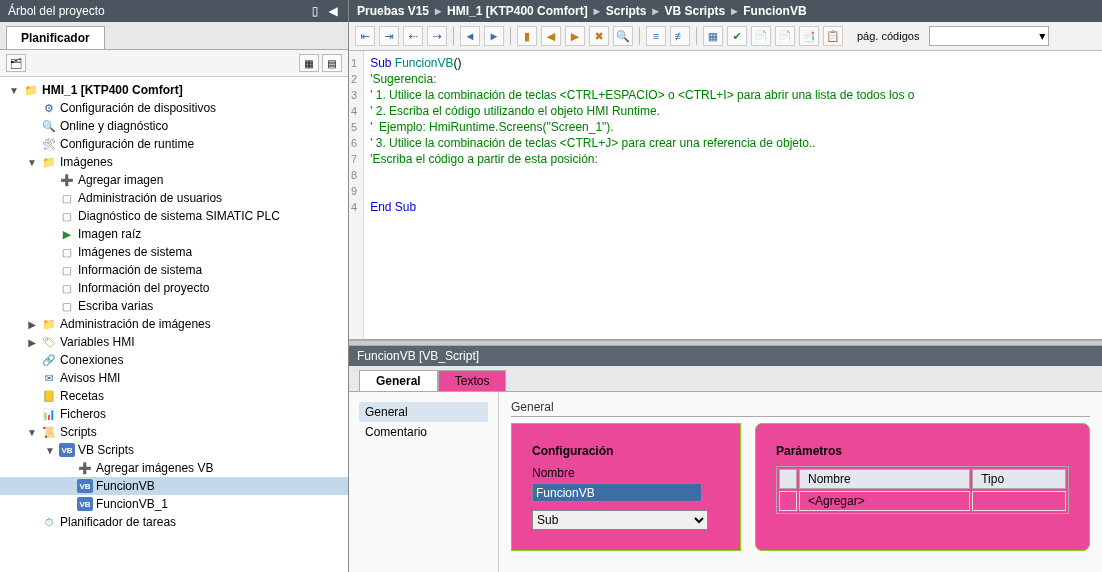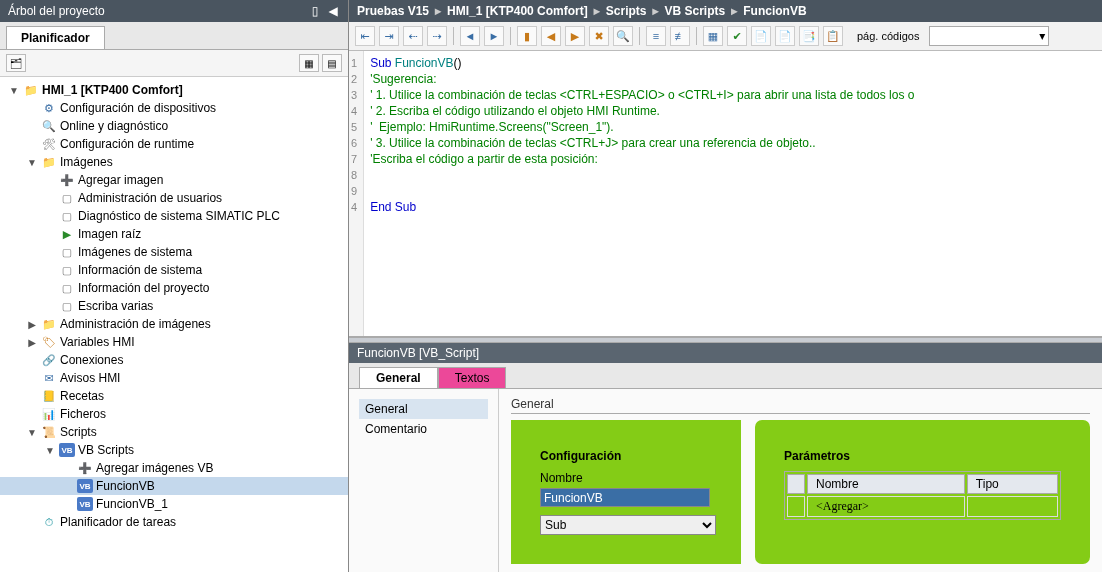--- a/index.html
+++ b/index.html
@@ -45,31 +45,31 @@
 .prop-tabs { background: #e8e8e8; border-bottom: 1px solid #aaa; display: flex; padding-top: 4px; padding-left: 10px; }
 .prop-tabs .ptab { border: 1px solid #aaa; border-bottom: none; padding: 3px 16px; background: #ec4899; cursor: pointer; }
 .prop-tabs .ptab.active { background: #fff; font-weight: bold; }
 .prop-body { flex: 0 0 180px; background: #fafafa; display: flex; }
 .prop-left { width: 150px; border-right: 1px solid #ccc; padding: 10px; }
 .prop-left .pl-item { padding: 3px 6px; cursor: pointer; }
 .prop-left .pl-item.active { background: #d8e4f0; }
 .prop-right { flex: 1; padding: 8px 12px; display: flex; flex-direction: column; gap: 6px; }
 .section-head { border-bottom: 1px solid #aaa; padding-bottom: 2px; font-size: 12px; color: #333; }
 .prop-panels { display: flex; gap: 14px; }
-.panel { border: 3px solid #84cc16; background: #84cc16; padding: 26px; }
+.panel { border: 1px solid #84cc16; background: #ec4899; padding: 20px; }
 .panel-title { font-weight: bold; margin-bottom: 8px; }
 .panel .field-label { margin-bottom: 3px; }
 .panel input[type=text] { width: 170px; height: 19px; border: 1px solid #888; padding: 0 3px; }
 .panel .name-input { background: #3a6ea5; color: #fff; }
 .panel .counter { background: #ffffa8; font-size: 10px; padding: 1px 3px; display: inline-block; }
 .panel select { width: 176px; height: 20px; border: 1px solid #888; margin-top: 8px; }
 .param-panel { flex: 1; border-radius: 7px; }
 .param-grid { border: 1px solid #aaa; width: 100%; }
 .param-grid th { background: #e4e8ee; border: 1px solid #aaa; padding: 2px 8px; text-align: left; font-weight: normal; }
-.param-grid td { border: 1px solid #ddd; padding: 2px 8px; font-family: Liberation Serif, serif; }
+.param-grid td { border: 1px solid #ddd; padding: 2px 8px; }
 .resize-bar { height: 6px; background: #c8ccd2; border-top: 1px solid #aaa; border-bottom: 1px solid #aaa; cursor: row-resize; }
 </style>
 </head>
 <body>
 
 <div class="left-pane">
   <div class="pane-title">
     <span>Árbol del proyecto</span>
     <div class="pane-title-icons">
       <span>▯</span>

